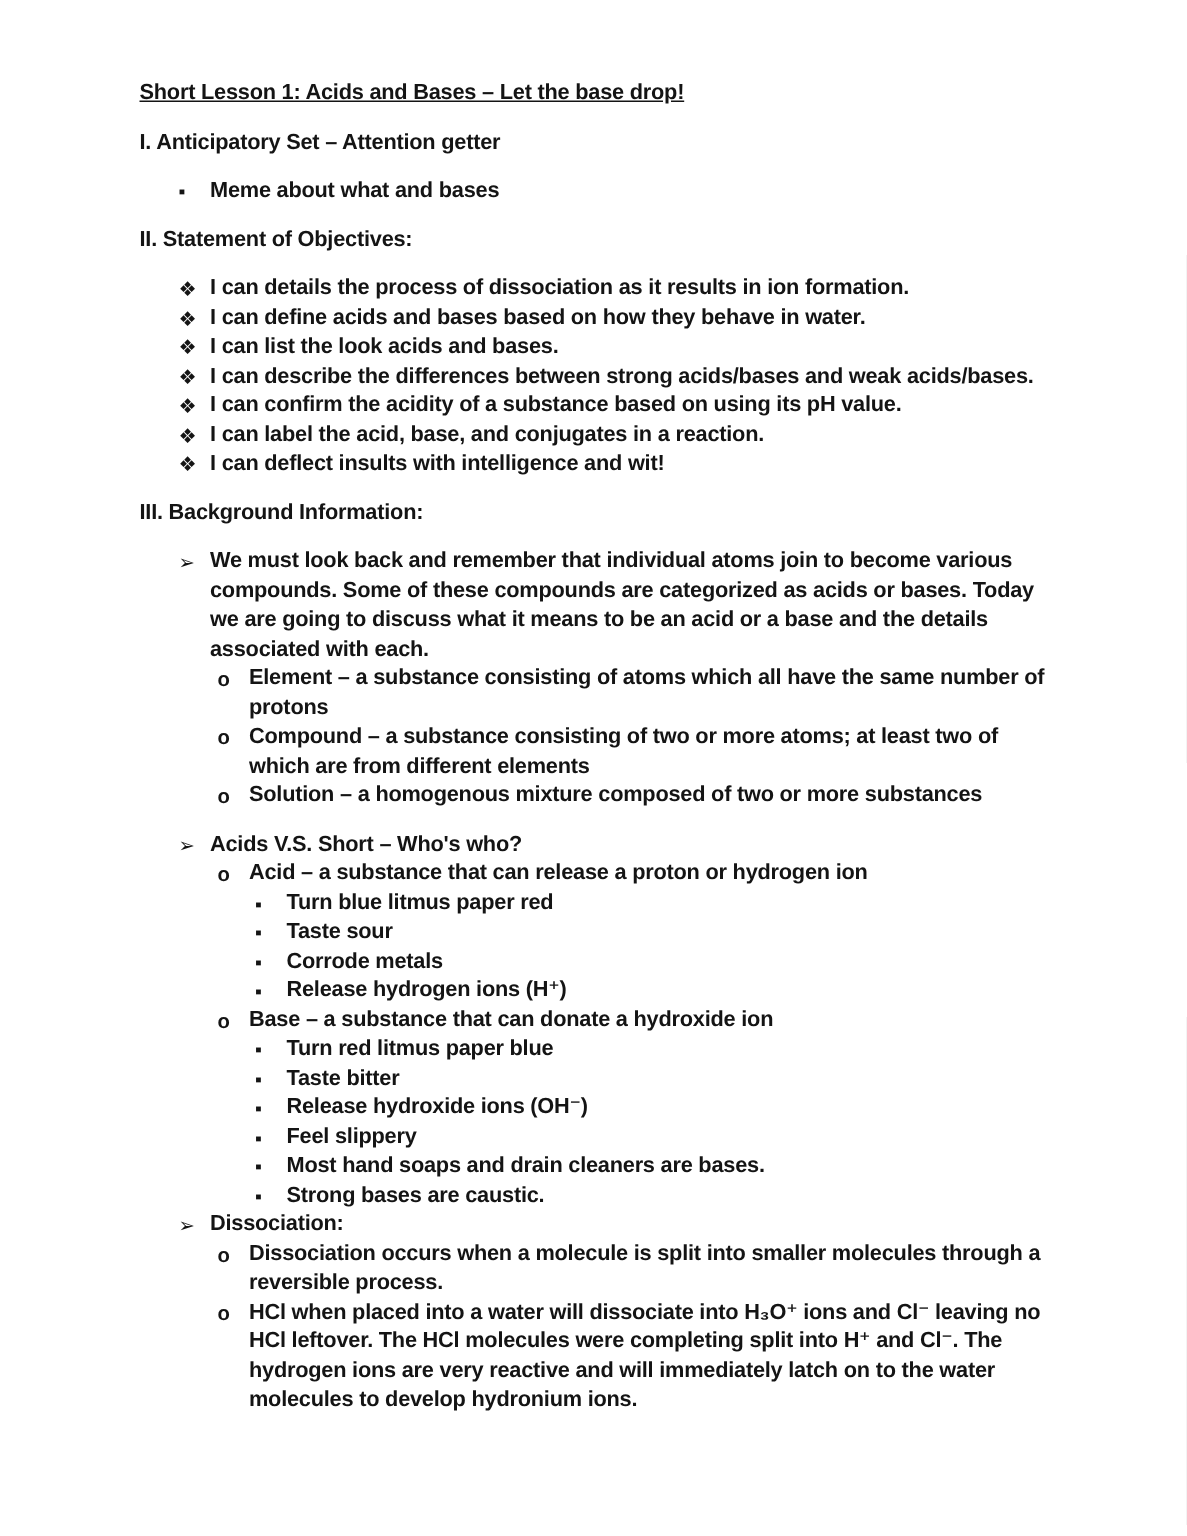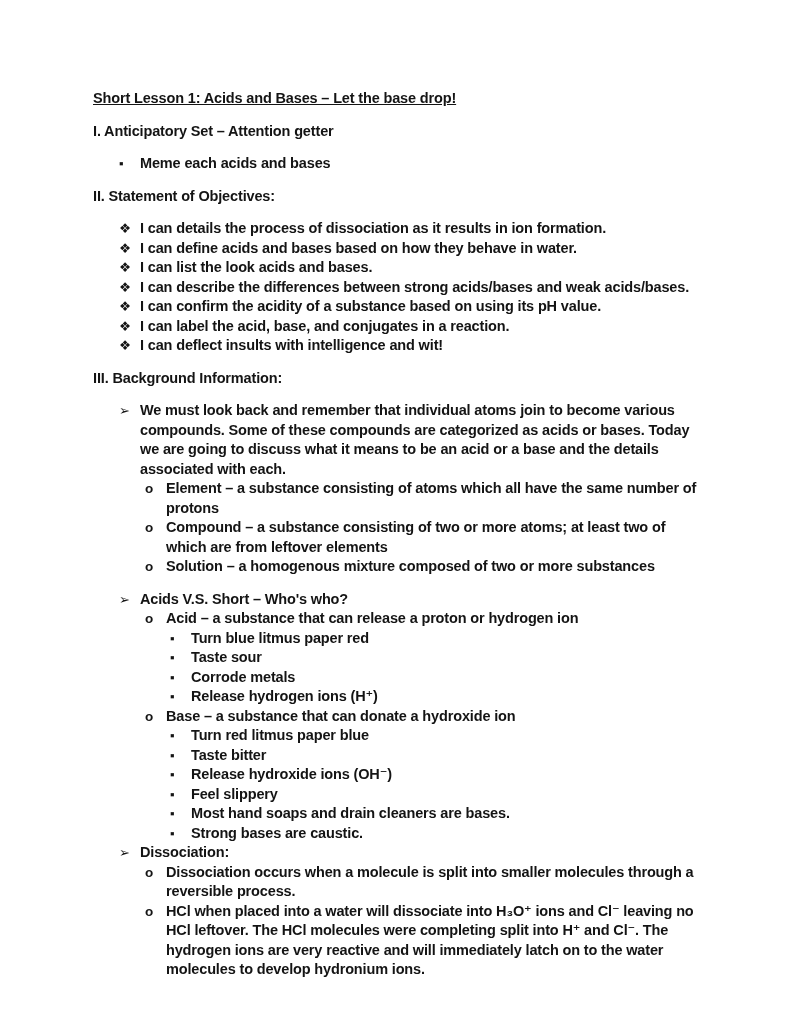--- a/index.html
+++ b/index.html
@@ -1,18 +1,18 @@
 <!DOCTYPE html>
 <html><head>
 <meta charset="utf-8">
 <style>
   html,body{margin:0;padding:0;background:#e9e9e9;}
   .page{
     width:791px;height:1024px;box-sizing:border-box;background:#ffffff;
-    padding:76px 85px 40px 93px;margin:0 auto;overflow:hidden;
+    padding:40px 85px 40px 93px;margin:0 auto;overflow:hidden;
     font-family:"Liberation Sans","DejaVu Sans",sans-serif;
     font-weight:700;color:#141414;font-size:14.5px;line-height:19.5px;
     letter-spacing:-0.15px;
   }
   .title{margin:13px 0;text-decoration:underline;}
   p.h{margin:13px 0;}
   ul{list-style:none;margin:13px 0;padding:0 0 0 26px;}
   ul ul{margin:0;padding:0 0 0 26px;}
   ul ul ul{padding:0 0 0 25px;}
   li{display:block;}
@@ -29,21 +29,21 @@
 
 <div class="page">
 
   <p class="title">Short Lesson 1: Acids and Bases – Let the base drop!</p>
 
   <p class="h">I. Anticipatory Set – Attention getter</p>
   <ul>
     <li>
       <div class="row">
         <span class="mk mk-square">▪</span>
-        <span class="tx">Meme each acids and bases</span>
+        <span class="tx">Meme about what and bases</span>
       </div>
     </li>
   </ul>
 
   <p class="h">II. Statement of Objectives:</p>
   <ul>
     <li>
       <div class="row">
         <span class="mk mk-diamond">❖</span>
         <span class="tx">I can details the process of dissociation as it results in ion formation.</span>
@@ -97,21 +97,21 @@
       <ul>
         <li>
           <div class="row">
             <span class="mk mk-circle">o</span>
             <span class="tx">Element – a substance consisting of atoms which all have the same number of protons</span>
           </div>
         </li>
         <li>
           <div class="row">
             <span class="mk mk-circle">o</span>
-            <span class="tx">Compound – a substance consisting of two or more atoms; at least two of which are from leftover elements</span>
+            <span class="tx">Compound – a substance consisting of two or more atoms; at least two of which are from different elements</span>
           </div>
         </li>
         <li>
           <div class="row">
             <span class="mk mk-circle">o</span>
             <span class="tx">Solution – a homogenous mixture composed of two or more substances</span>
           </div>
         </li>
       </ul>
     </li>

